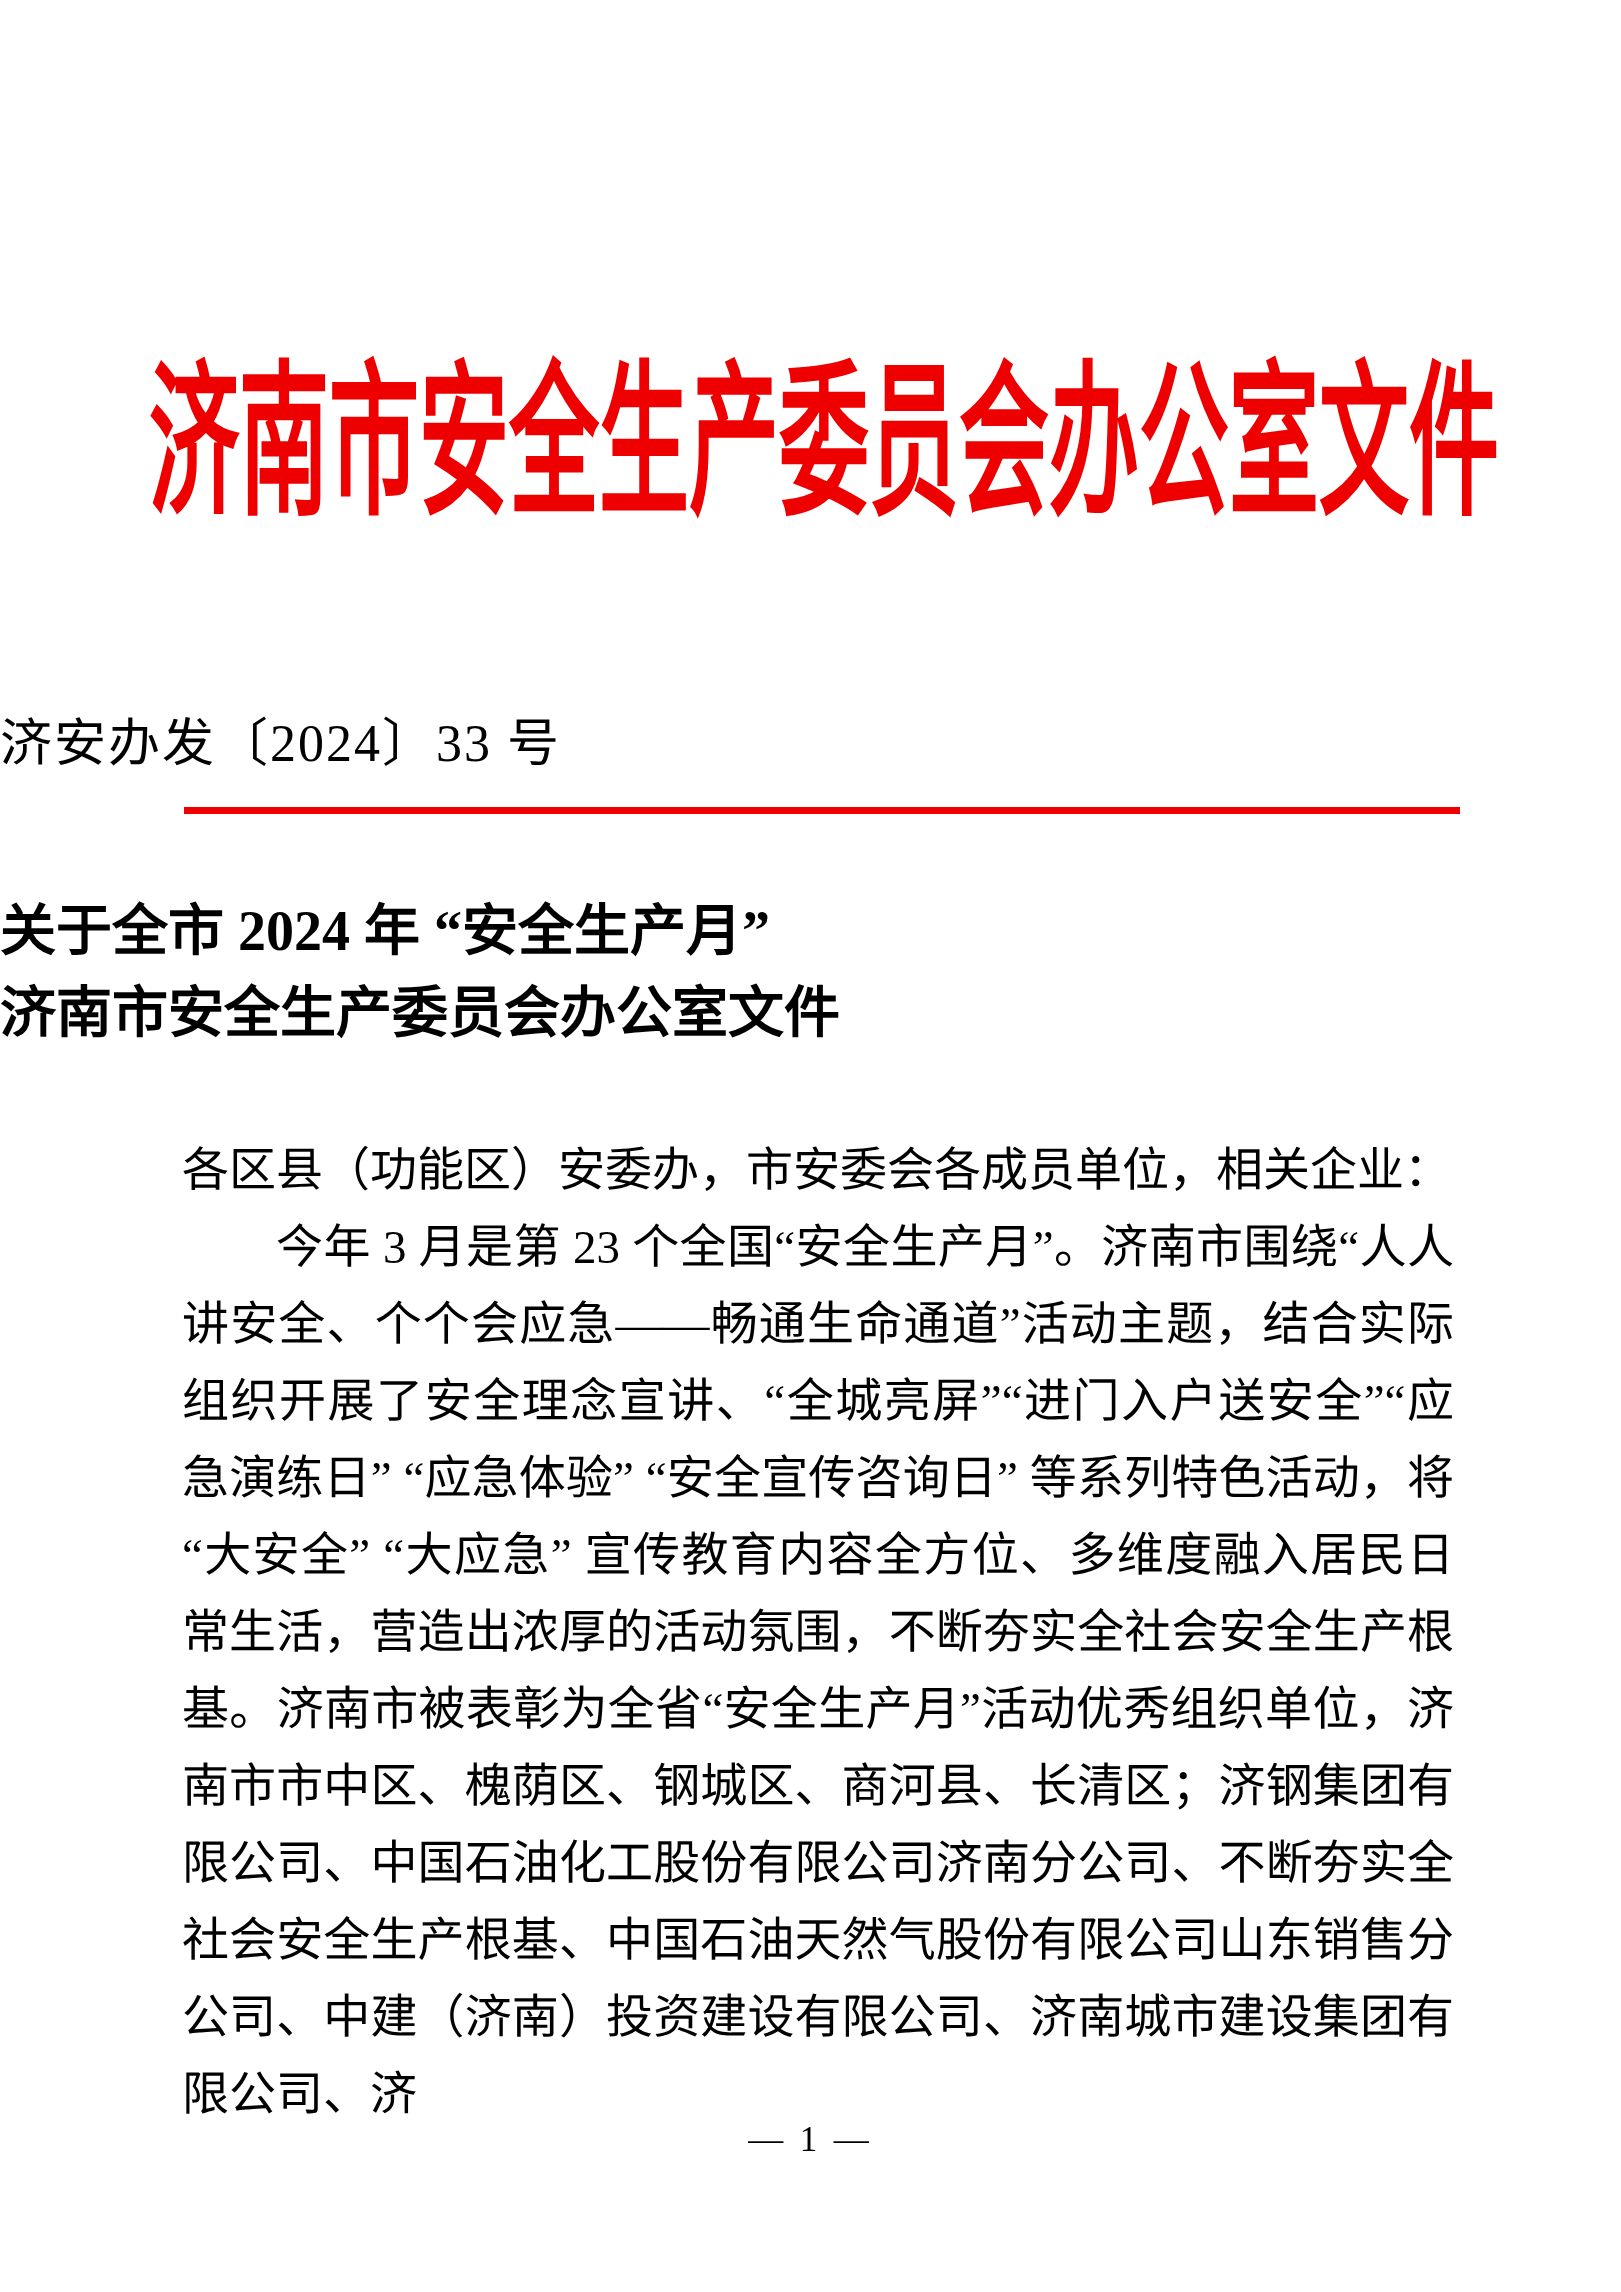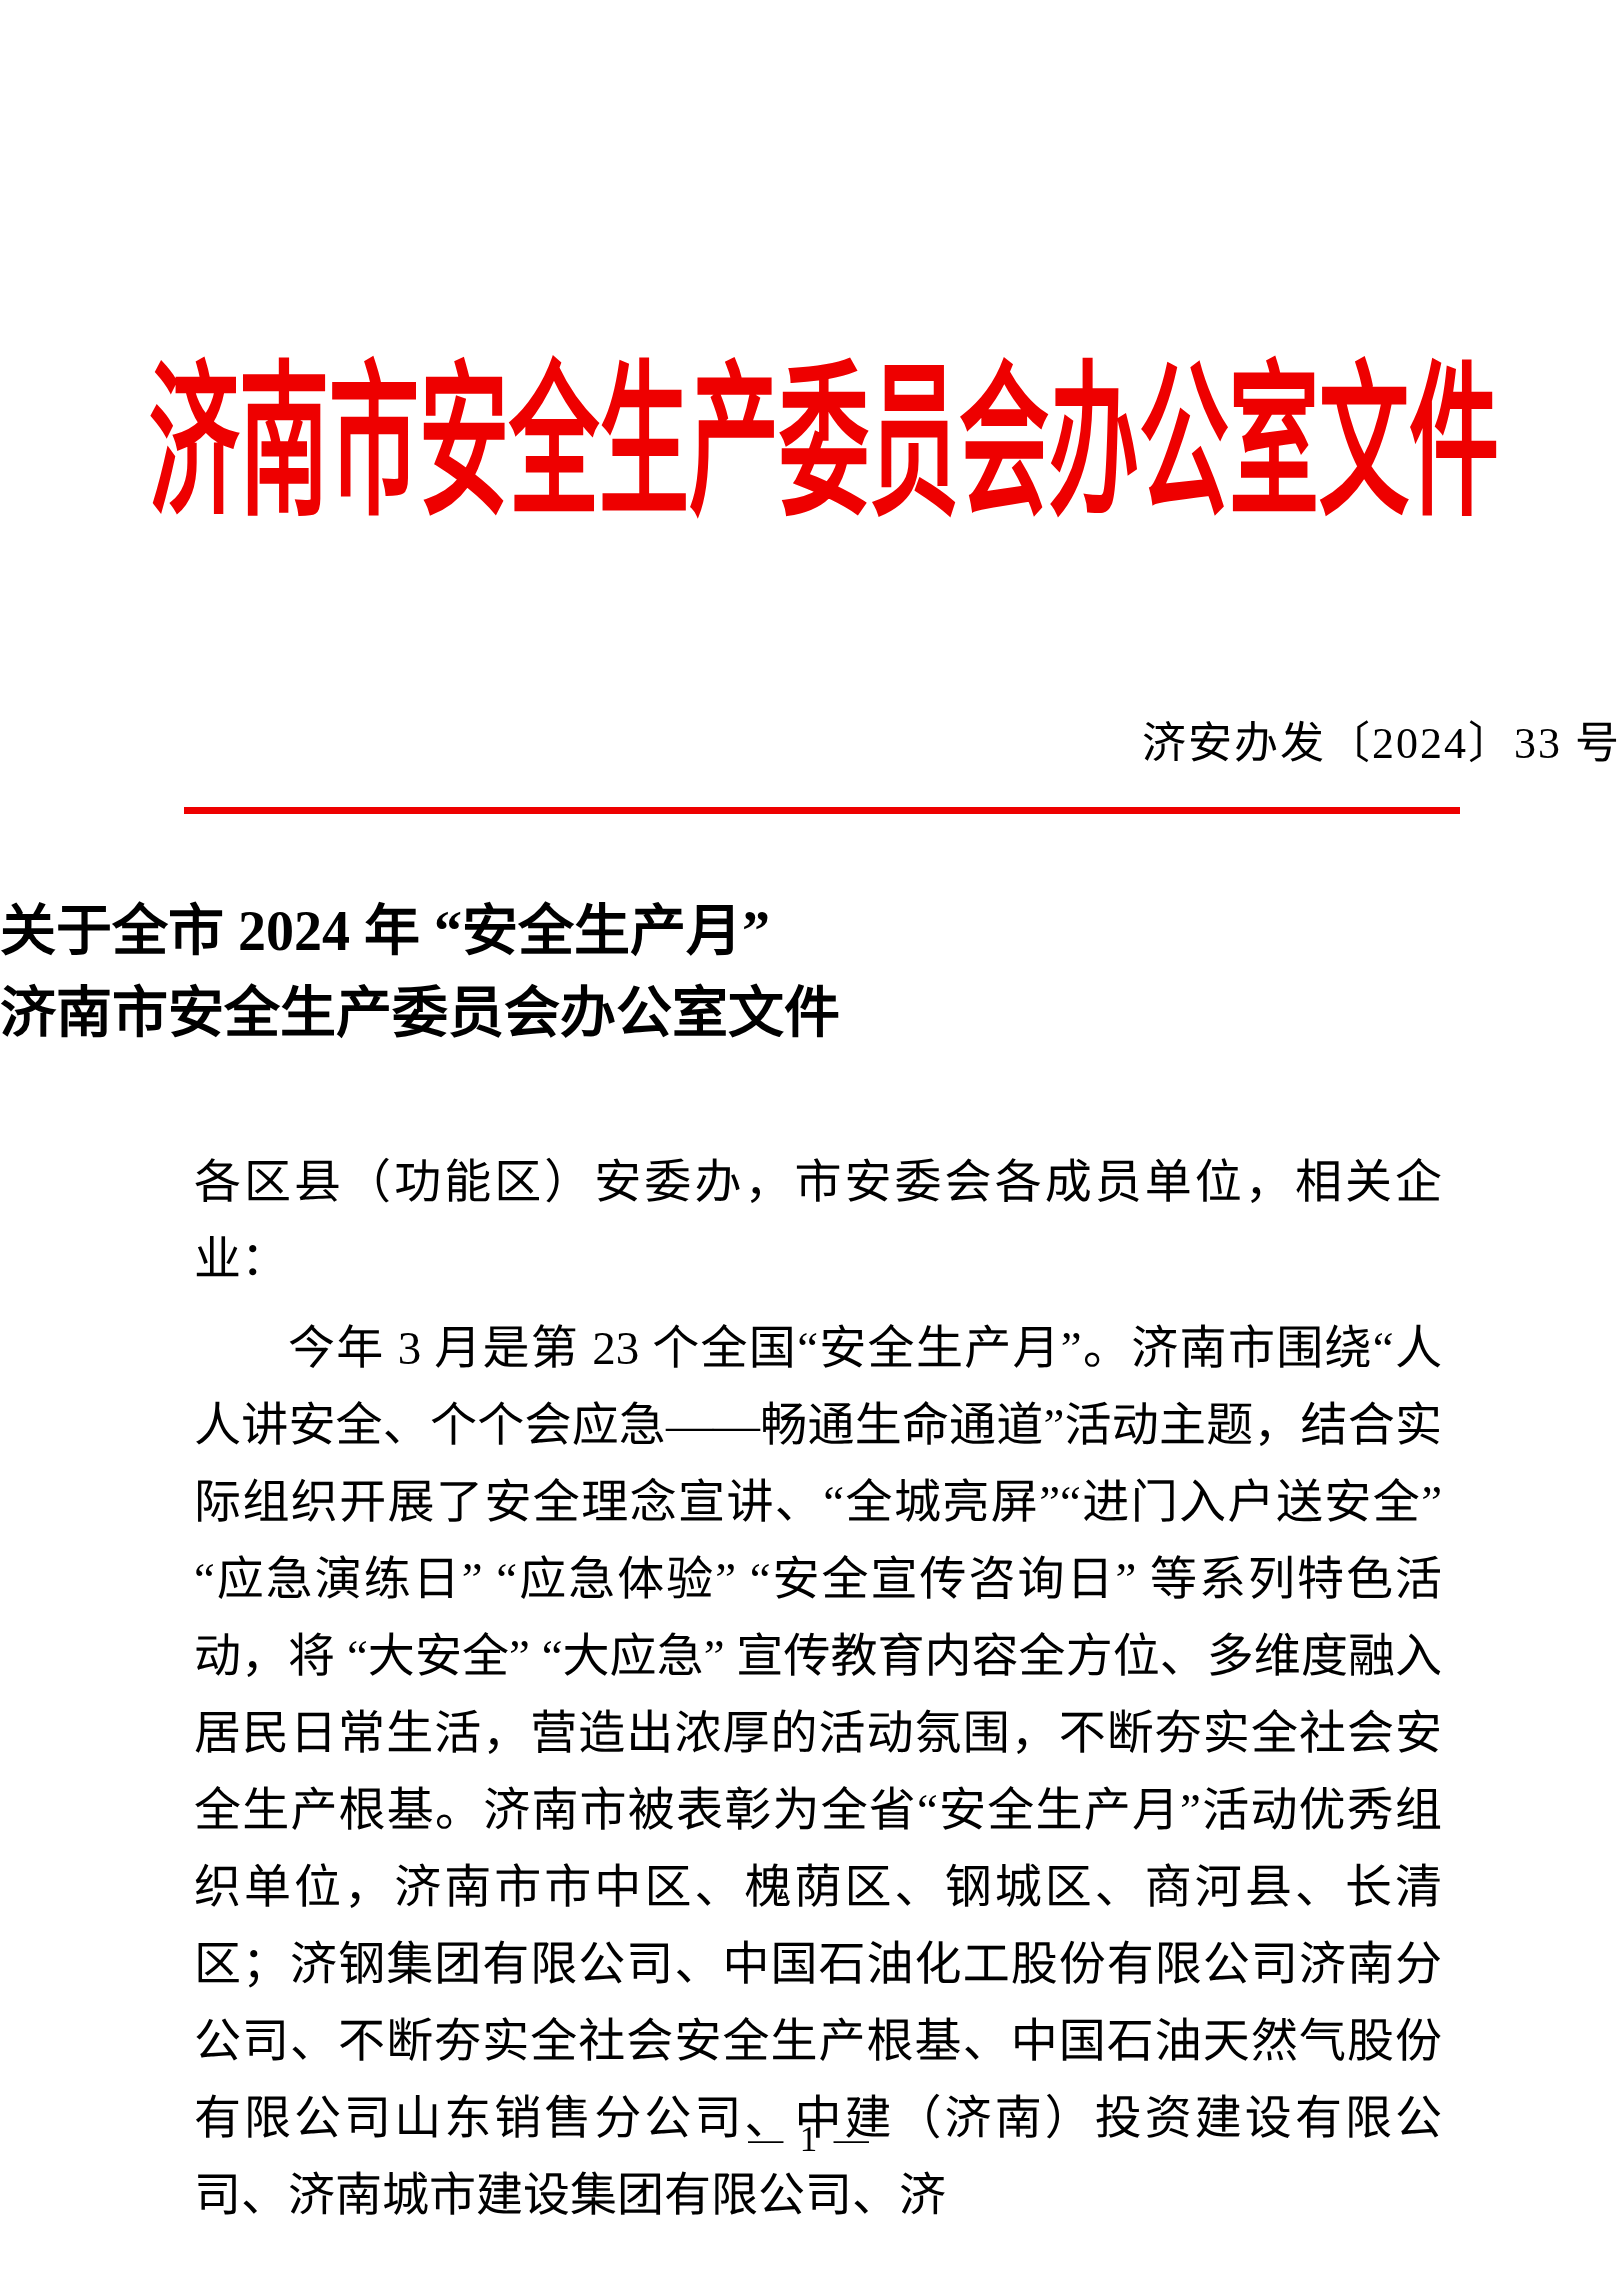--- a/index.html
+++ b/index.html
@@ -35,22 +35,22 @@
     transform: scaleY(1.85);
     transform-origin: top left;
     letter-spacing: 0;
   }
   
   .docnum {
     position: absolute;
     top: 714px;
     left: 0;
     width: 100%;
-    text-align: right;
-    font-size: 44px;
+    text-align: left;
+    font-size: 52px;
     line-height: 59px;
     color: var(--black);
     letter-spacing: 2px;
   }
   
   .red-rule {
     position: absolute;
     top: 807px;
     left: 184px;
     width: 1276px;
@@ -75,21 +75,21 @@
     top: 1132px;
     left: 182px;
     width: 1272px;
     font-size: 47px;
     line-height: 77px;
     color: var(--black);
     text-align: justify;
     text-align-last: left;
   }
   .body-text p {
-    margin: 12px;
+    margin: 0;
   }
   .body-text p.indent {
     text-indent: 2em;
   }
   .body-text b {
     font-weight: normal;
   }
   
   .footer {
     position: absolute;

